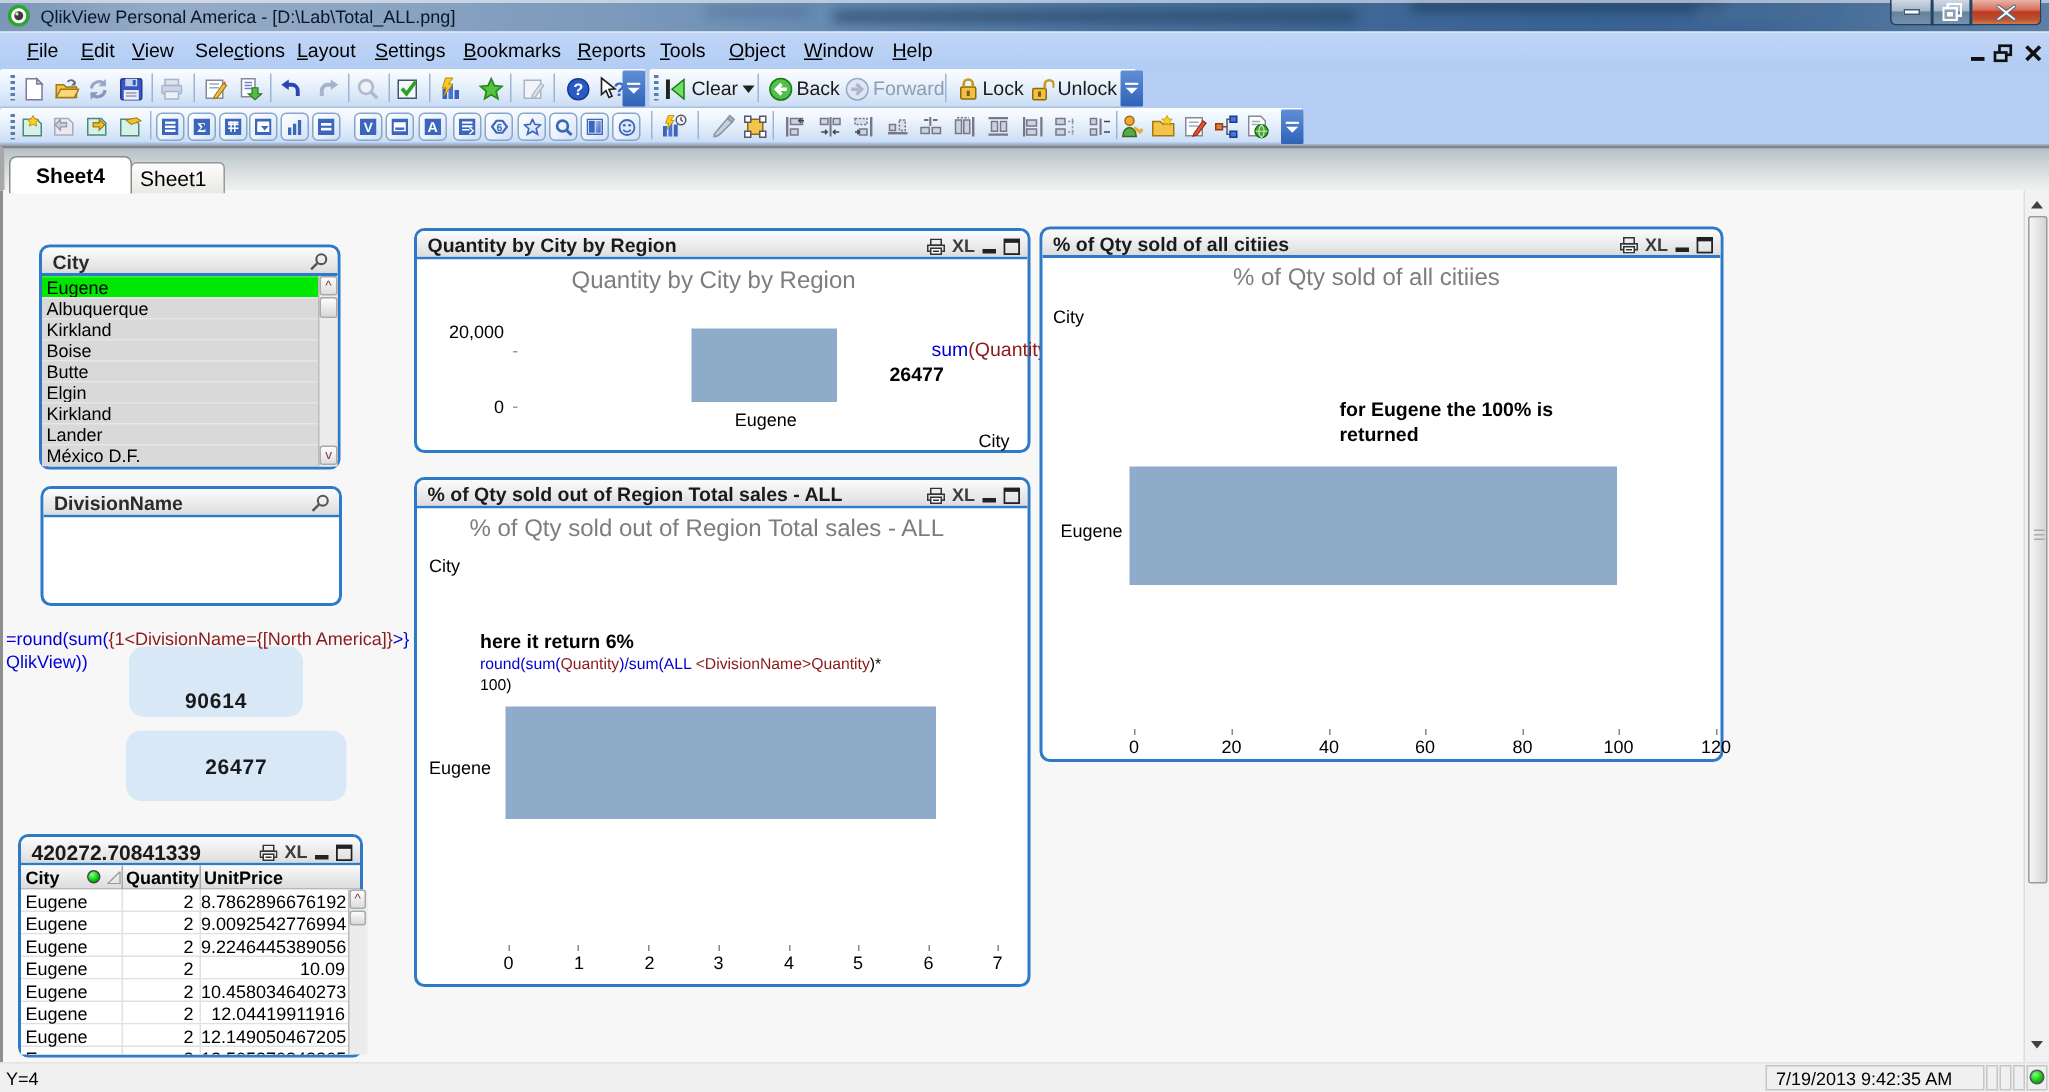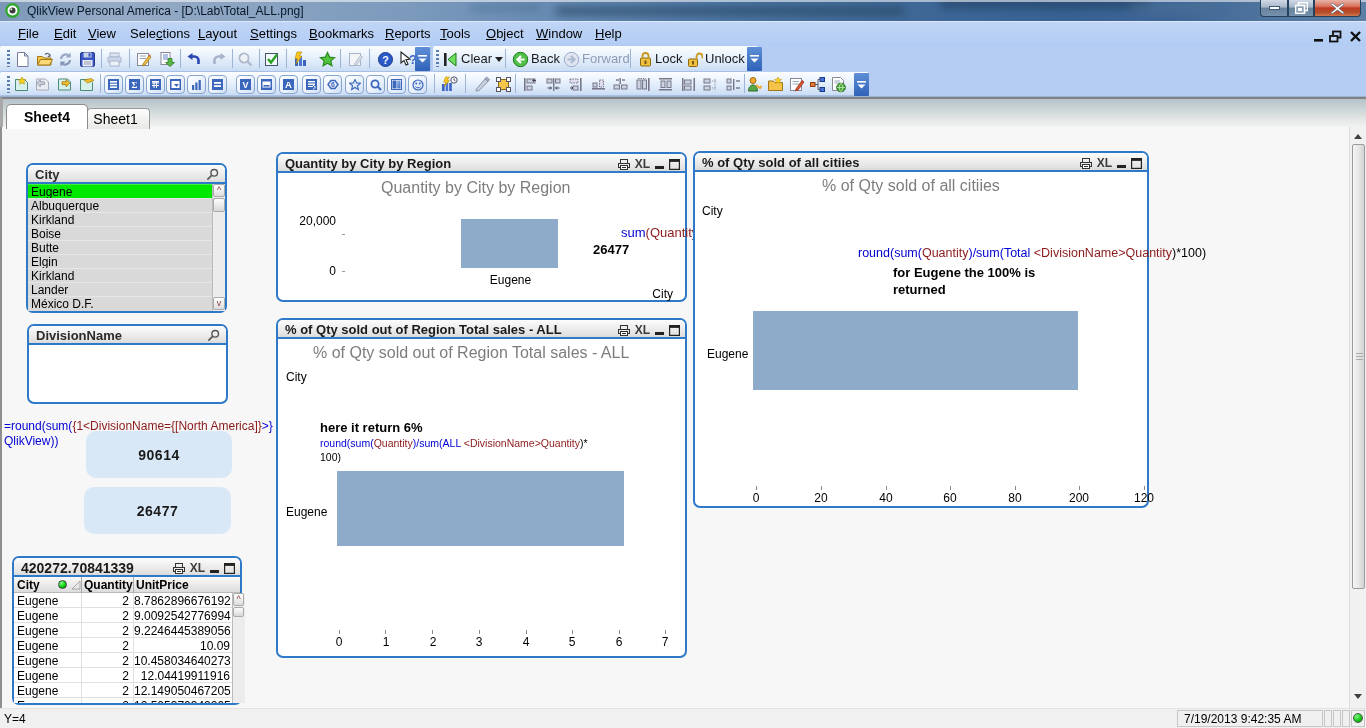--- a/index.html
+++ b/index.html
@@ -628,21 +628,21 @@
   <svg style="position:absolute;right:6px;top:3px;" width="13" height="13" viewBox="0 0 13 13">
         <circle cx="8.2" cy="4.8" r="3.3" fill="none" stroke="#555" stroke-width="1.4"></circle>
         <line x1="5.6" y1="7.4" x2="1.4" y2="11.6" stroke="#555" stroke-width="1.6"></line>
       </svg>
  </div>
 </div>
 
 <div class="code" style="left:4px;top:419px;z-index:5;font-size:12px;"><span class="kw">=round(sum(</span><span class="fld">{1&lt;DivisionName={[North America]}</span><span class="kw">&gt;}</span></div>
 <div class="code" style="left:4px;top:434px;z-index:5;font-size:12px;"><span class="kw">QlikView))</span></div>
 
-<div class="tbox" style="left:86px;top:431px;width:146px;height:47px;padding-top:16px;">90614</div>
+<div class="tbox" style="left:86px;top:431px;width:116px;height:47px;padding-top:28px;">90614</div>
 <div class="tbox" style="left:84px;top:487px;width:147px;height:47px;padding-top:16px;">26477</div>
 
 <div class="qvwin" style="left:12px;top:556px;width:230px;height:149px;">
  <div class="qvcap">
       <div class="t" style="font-size:14px;">420272.70841339</div>
   <div class="capicons">
    <svg width="12" height="11" viewBox="0 0 12 11">
           <rect x="2.5" y="0.5" width="7" height="4" fill="none" stroke="#333"></rect>
           <rect x="0.5" y="4.5" width="11" height="4" fill="none" stroke="#333"></rect>
           <rect x="2.5" y="6.5" width="7" height="4" fill="#fff" stroke="#333"></rect>
@@ -817,38 +817,37 @@
    <span style="font-size:12px;color:#3c3c3c;">XL</span>
    <div style="width:9px;height:3px;background:#222;margin-top:6px;"></div>
    <svg width="11" height="11" viewBox="0 0 11 11">
           <rect x="0.5" y="0.5" width="10" height="10" fill="none" stroke="#222" stroke-width="1.4"></rect>
           <rect x="0.5" y="0.5" width="10" height="2.4" fill="#222"></rect>
         </svg>
   </div>
  </div>
  <div class="ctitle" style="left:127px;top:24px;">% of Qty sold of all citiies</div>
  <div class="axlbl" style="left:7px;top:51px;">City</div>
- <div class="code" style="left:163px;top:93px;z-index:6;font-size:12.5px;"><span class="kw">round(sum(</span><span class="fld">Quantity</span><span class="kw">)/sum(</span><span class="kw">Total </span><span class="fld">&lt;DivisionName&gt;Quantity</span><span>)*100)</span></div>
  <div class="code" style="left:198px;top:112px;font-weight:bold;font-size:13px;">for Eugene the 100% is</div>
  <div class="code" style="left:198px;top:129px;font-weight:bold;font-size:13px;">returned</div>
  <div class="bar" style="left:58px;top:158px;width:325px;height:79px;"></div>
  <div class="axlbl" style="left:12px;top:194px;">Eugene</div>
  <div style="position:absolute;left:61px;top:333px;width:1px;height:4px;background:#888;"></div>
     <div style="position:absolute;left:126px;top:333px;width:1px;height:4px;background:#888;"></div>
     <div style="position:absolute;left:191px;top:333px;width:1px;height:4px;background:#888;"></div>
     <div style="position:absolute;left:255px;top:333px;width:1px;height:4px;background:#888;"></div>
     <div style="position:absolute;left:320px;top:333px;width:1px;height:4px;background:#888;"></div>
     <div style="position:absolute;left:384px;top:333px;width:1px;height:4px;background:#888;"></div>
     <div style="position:absolute;left:449px;top:333px;width:1px;height:4px;background:#888;"></div>
     <div class="axlbl" style="left:53px;top:338px;width:16px;text-align:center;">0</div>
  <div class="axlbl" style="left:118px;top:338px;width:16px;text-align:center;">20</div>
  <div class="axlbl" style="left:183px;top:338px;width:16px;text-align:center;">40</div>
  <div class="axlbl" style="left:247px;top:338px;width:16px;text-align:center;">60</div>
  <div class="axlbl" style="left:312px;top:338px;width:16px;text-align:center;">80</div>
- <div class="axlbl" style="left:374px;top:338px;width:20px;text-align:center;">200</div>
+ <div class="axlbl" style="left:374px;top:338px;width:20px;text-align:center;">100</div>
  <div class="axlbl" style="left:439px;top:338px;width:20px;text-align:center;">120</div>
 </div>
 <div id="vscroll">
  <div class="varrow" style="top:7px;left:4px;border-left:4px solid transparent;border-right:4px solid transparent;border-bottom:5px solid #404040;"></div>
  <div id="vthumb">
       <div style="position:absolute;left:3px;top:208px;width:7px;height:1px;background:#aaa;box-shadow:0 3px 0 #aaa,0 6px 0 #aaa;"></div>
     </div>
  <div class="varrow" style="top:567px;left:4px;border-left:4px solid transparent;border-right:4px solid transparent;border-top:5px solid #404040;"></div>
 </div>
 <div id="statusbar">

